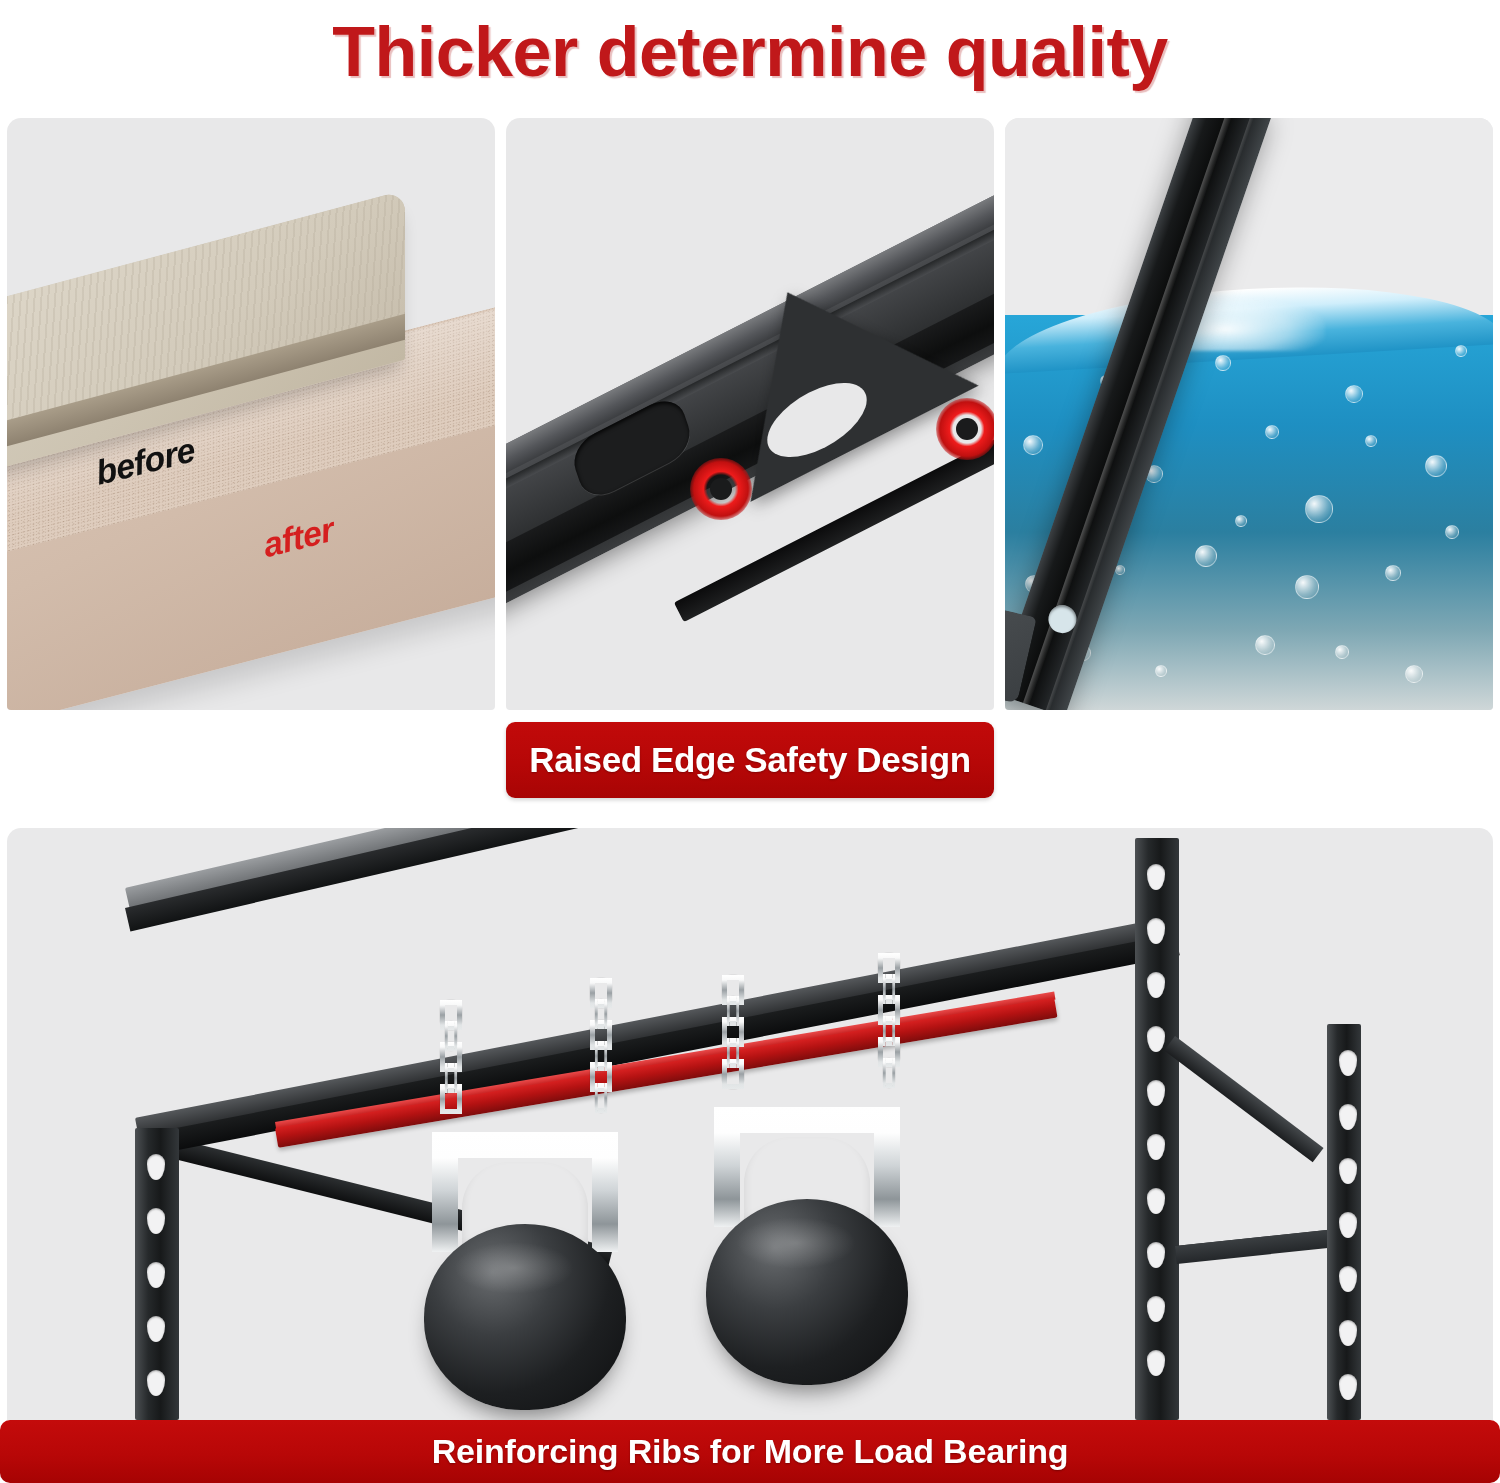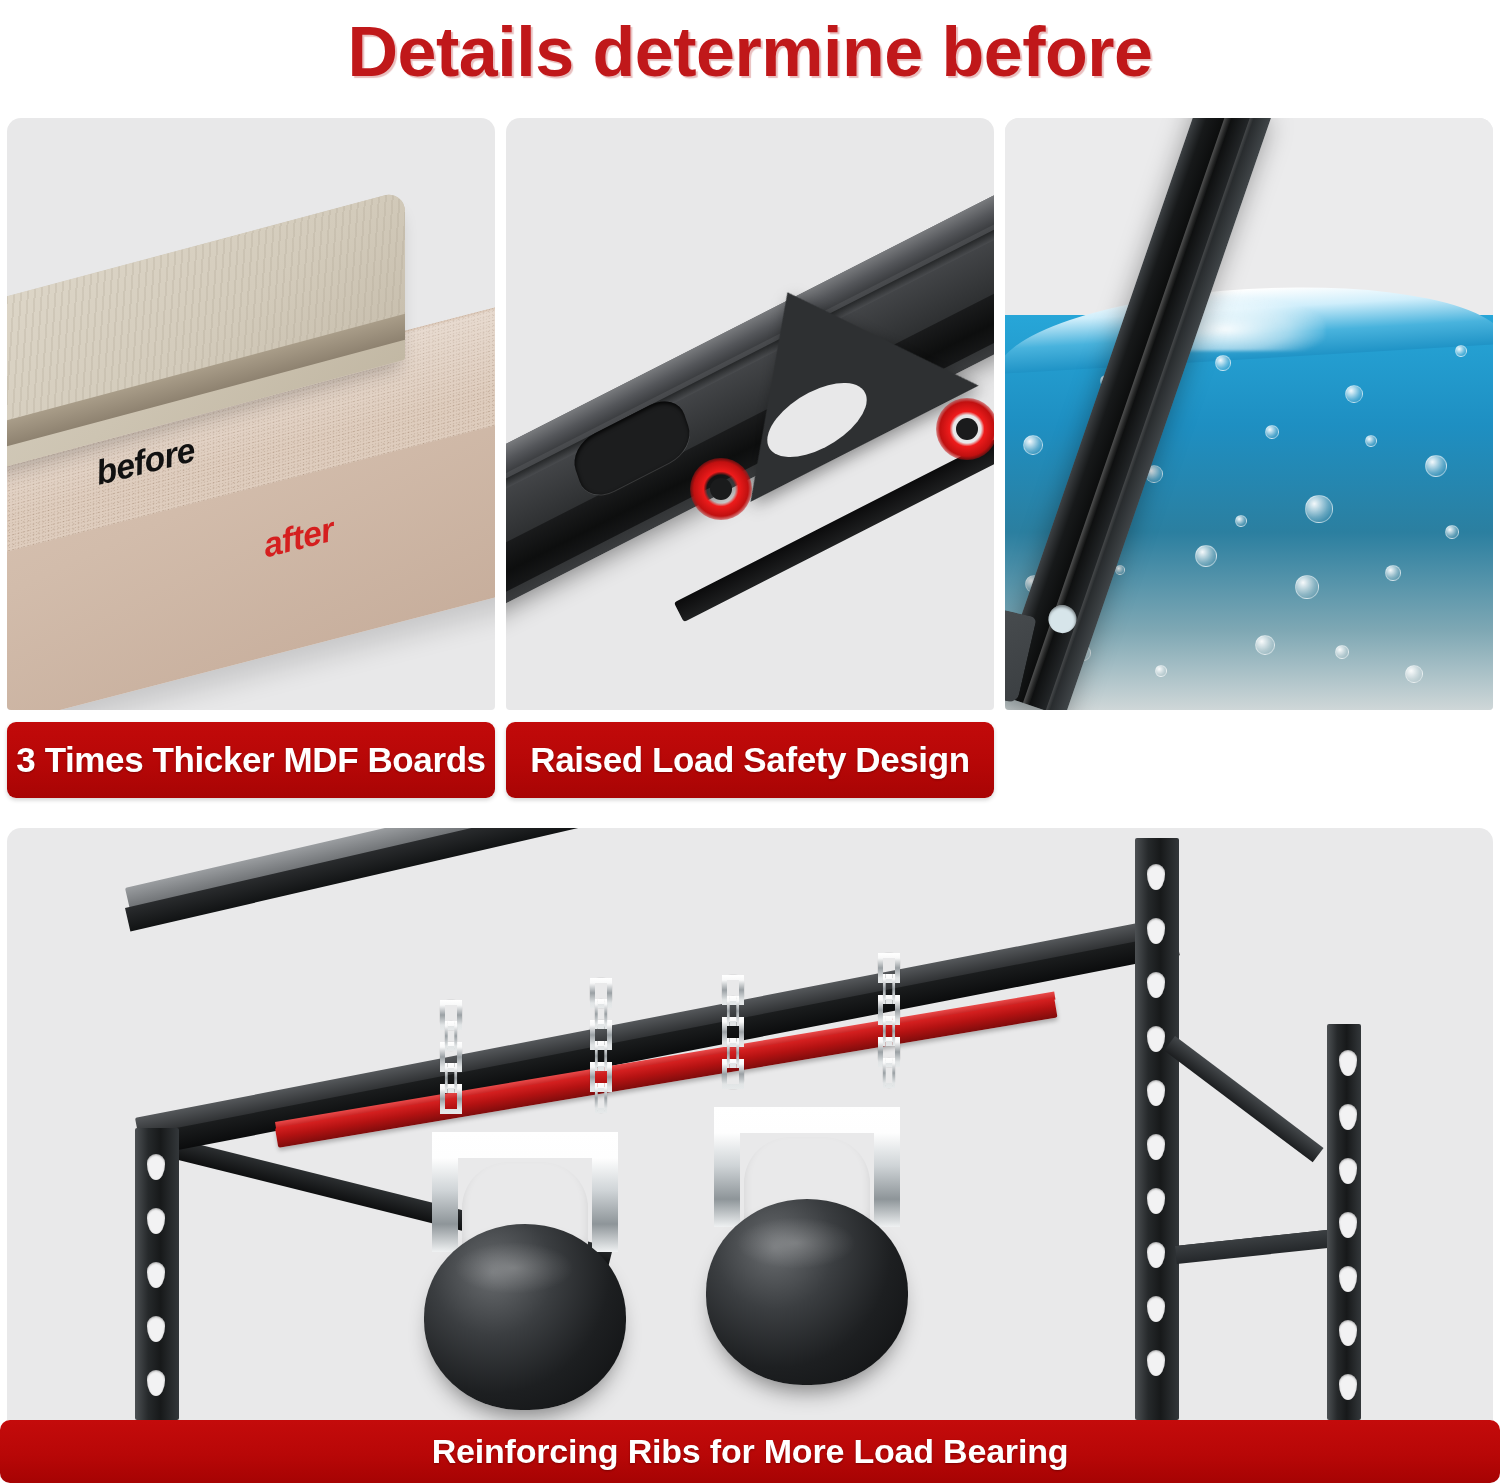--- a/index.html
+++ b/index.html
@@ -507,42 +507,41 @@
     border-radius: 50%;
     background: radial-gradient(ellipse, rgba(255,255,255,0.22), rgba(255,255,255,0) 70%);
   }
 
   .kb-group.a { left: 418px; top: 1000px; }
   .kb-group.b { left: 700px; top: 975px; }
 </style>
 </head>
 <body>
 
-<div class="page-title">Details determine before</div>
+<div class="page-title">Thicker determine quality</div>
 
 <div class="feature-row">
 
   <div class="feature-card">
     <div class="card-image">
       <div class="mdf-scene">
         <div class="board-after"></div>
         <div class="board-after-top">
           <div class="board-after-grain"></div>
         </div>
         <div class="board-after-bevel"></div>
 
         <div class="board-before"></div>
         <div class="board-before-top"></div>
         <div class="board-before-edge"></div>
 
         <div class="label-before">before</div>
         <div class="label-after">after</div>
       </div>
     </div>
-    <div class="card-caption">3 Times Thicker MDF Boards</div>
   </div>
 
   <div class="feature-card">
     <div class="card-image">
       <div class="beam-scene">
         <div class="beam-body"></div>
         <div class="beam-top-lip"></div>
         <div class="beam-groove"></div>
         <div class="beam-front-face"></div>
         <div class="beam-rubber"></div>
@@ -550,21 +549,21 @@
         <div class="beam-bracket"></div>
         <div class="beam-bracket-hole"></div>
         <div class="ring-hi r1">
           <div class="hole"></div>
         </div>
         <div class="ring-hi r2">
           <div class="hole"></div>
         </div>
       </div>
     </div>
-    <div class="card-caption">Raised Load Safety Design</div>
+    <div class="card-caption">Raised Edge Safety Design</div>
   </div>
 
   <div class="feature-card">
     <div class="card-image">
       <div class="water-scene">
         <div class="water-body">
           <div class="water-surface"></div>
           <div class="water-foam"></div>
           <div class="bubbles">
               <div class="bubble" style="left: 18px; top: 120px; width: 20px; height: 20px;"></div>

